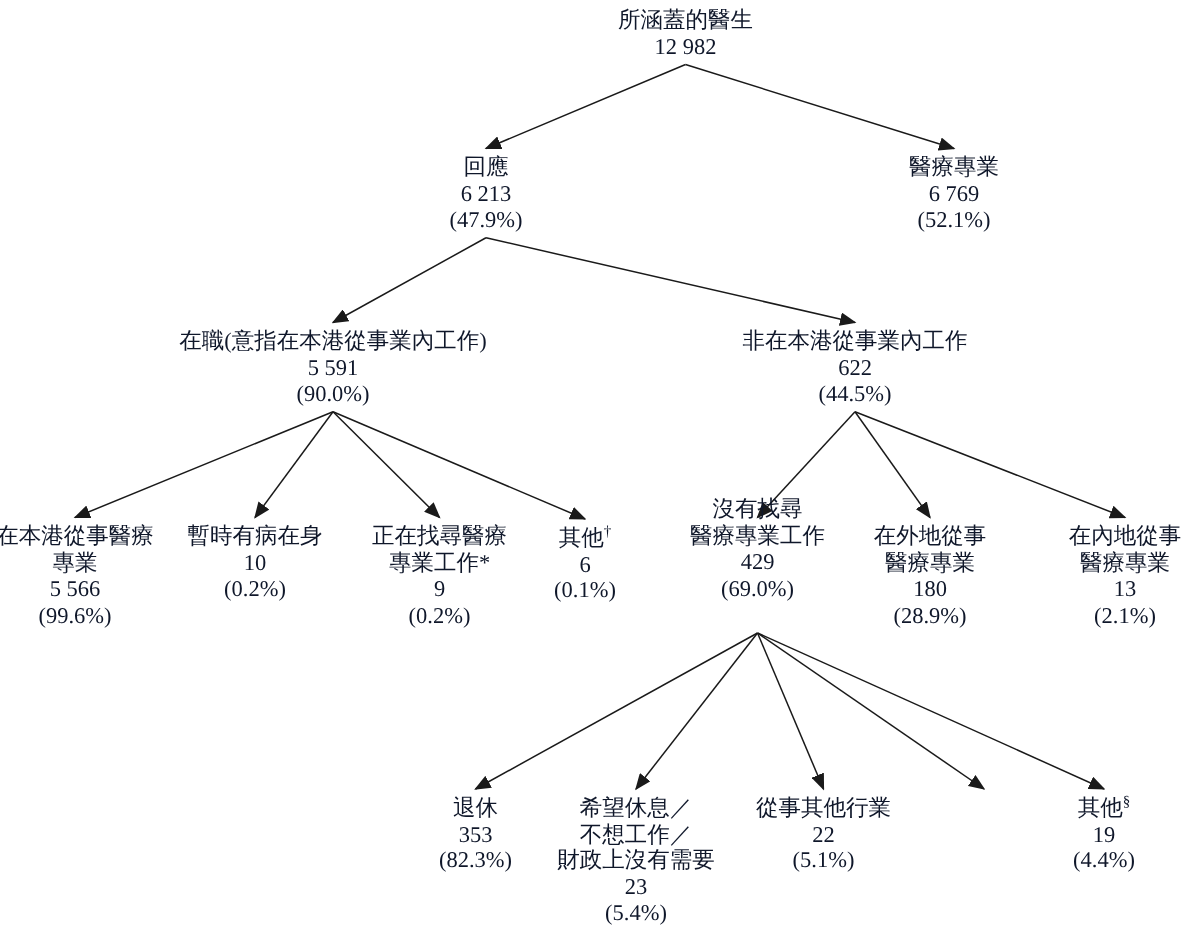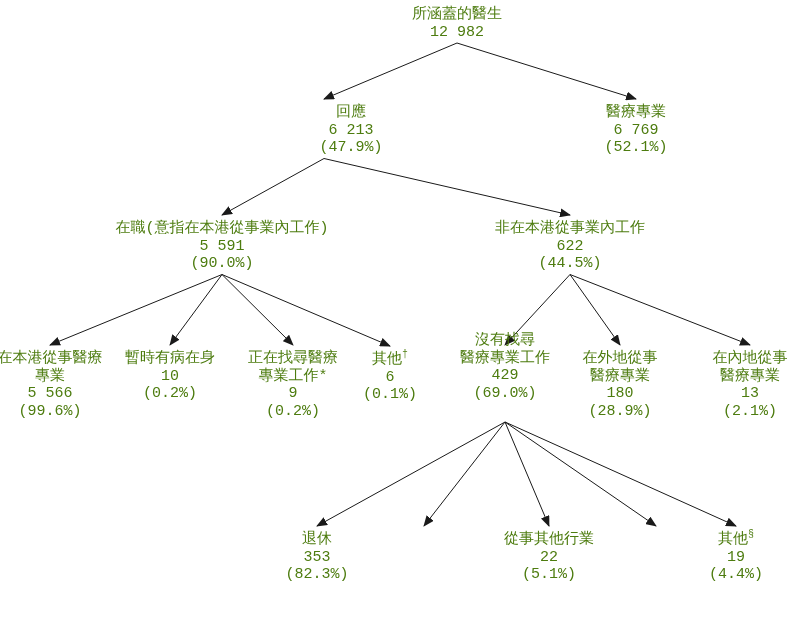--- a/index.html
+++ b/index.html
@@ -1,22 +1,22 @@
 <!DOCTYPE html>
 <html lang="zh-Hant"><head>
 <meta charset="utf-8">
 <style>
   html, body { margin: 0; padding: 0; background: #ffffff; }
   #diagram {
     position: relative;
     width: 800px;
     height: 618px;
     background: #ffffff;
-    font-family: Liberation Mono, monospace;
-    color: #4d7c0f;
+    font-family: Liberation Serif, serif;
+    color: #0f172a;
     overflow: hidden;
   }
   #edge-layer {
     position: absolute;
     left: 0; top: 0;
     width: 800px; height: 618px;
     pointer-events: none;
   }
   #edge-layer line {
     stroke: #1a1a1a;
@@ -62,21 +62,21 @@
       <line x1="505.0" y1="422.0" x2="549.0" y2="526.0" marker-end="url(#arrowhead)"></line>
       <line x1="505.0" y1="422.0" x2="656.0" y2="526.0" marker-end="url(#arrowhead)"></line>
       <line x1="505.0" y1="422.0" x2="736.0" y2="526.0" marker-end="url(#arrowhead)"></line>
     </svg>
 
   <div class="node" style="left:457px; top:6px;">
     <div>所涵蓋的醫生</div>
     <div>12 982</div>
   </div>
 
-  <div class="node" style="left:324px; top:104px;margin-left:27px;">
+  <div class="node" style="left:324px; top:104px;">
     <div>回應</div>
     <div>6 213</div>
     <div>(47.9%)</div>
   </div>
 
   <div class="node" style="left:636px; top:104px;">
     <div>醫療專業</div>
     <div>6 769</div>
     <div>(52.1%)</div>
   </div>
@@ -139,20 +139,27 @@
     <div>13</div>
     <div>(2.1%)</div>
   </div>
 
   <div class="node" style="left:317px; top:531px;">
     <div>退休</div>
     <div>353</div>
     <div>(82.3%)</div>
   </div>
 
+  <div class="node" style="left:424px; top:531px;">
+    <div>希望休息／</div>
+    <div>不想工作／</div>
+    <div>財政上沒有需要</div>
+    <div>23</div>
+    <div>(5.4%)</div>
+  </div>
 
   <div class="node" style="left:549px; top:531px;text-align:center;">
     <div>從事其他行業</div>
     <div>22</div>
     <div>(5.1%)</div>
   </div>
 
 
   <div class="node" style="left:736px; top:531px;">
     <div><span>其他</span><sup>§</sup></div>

